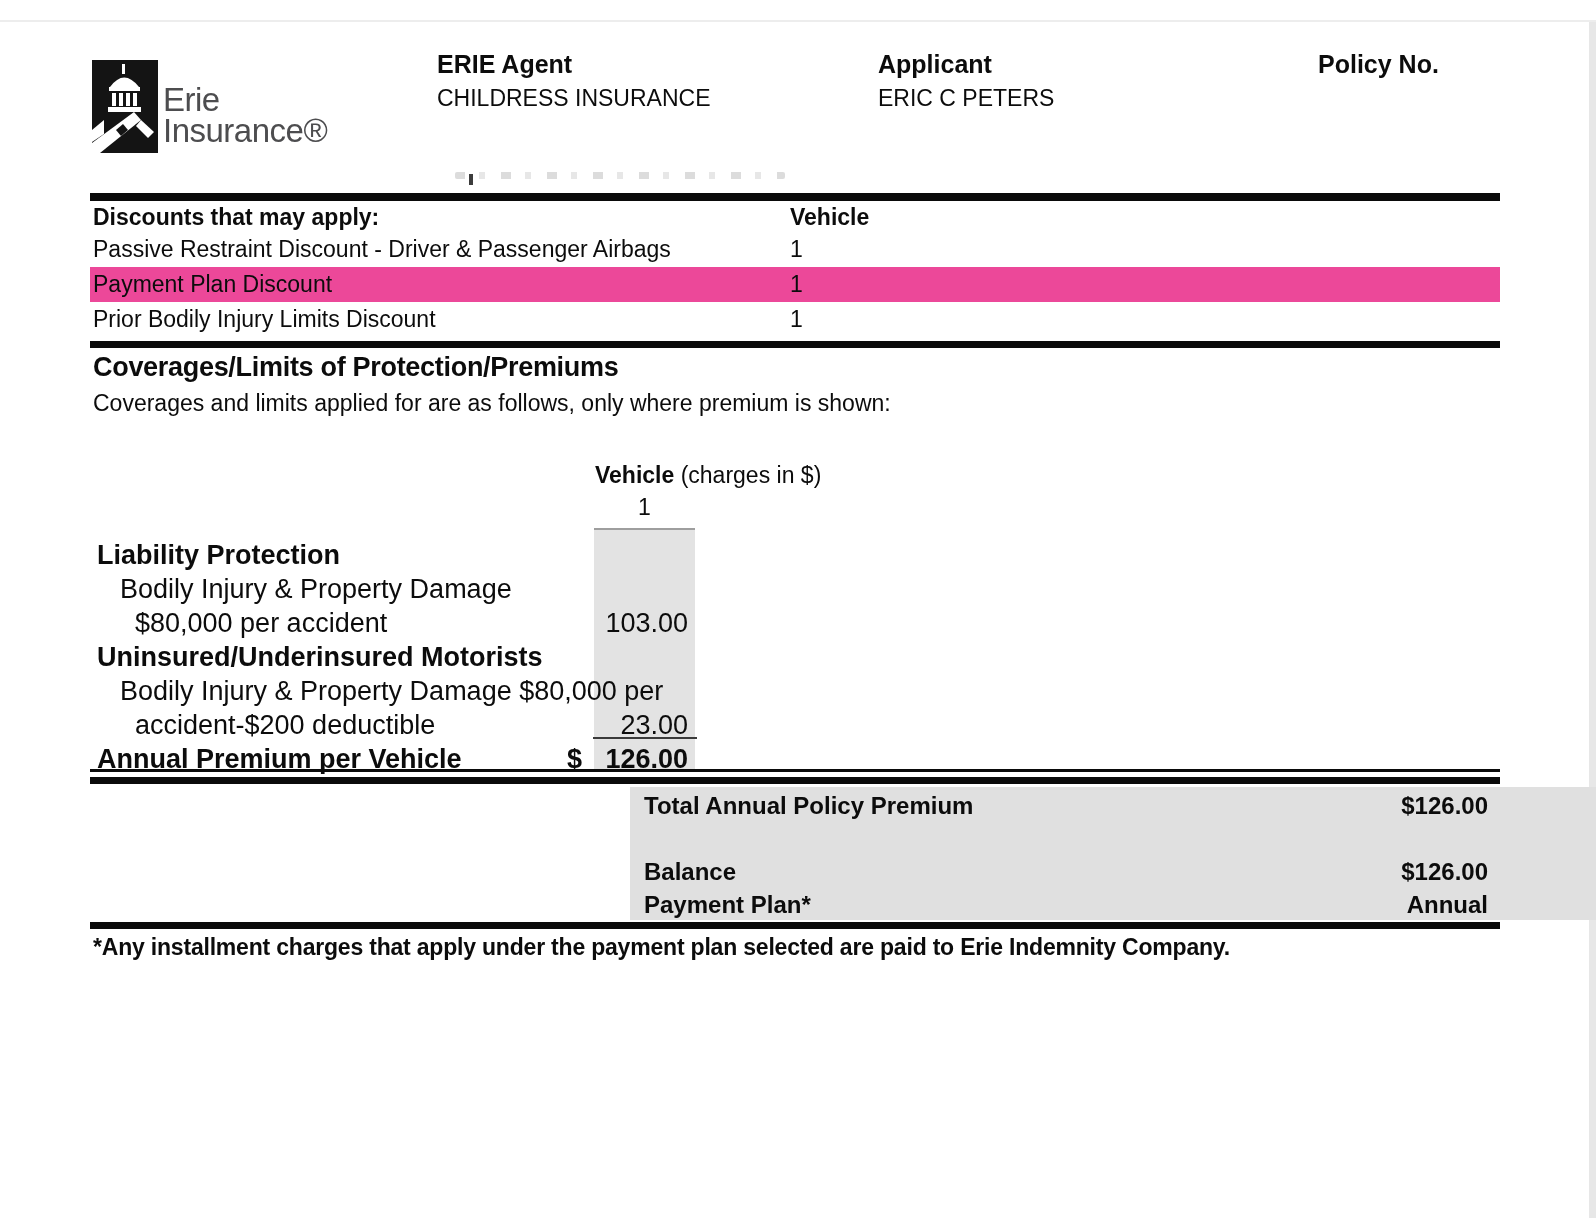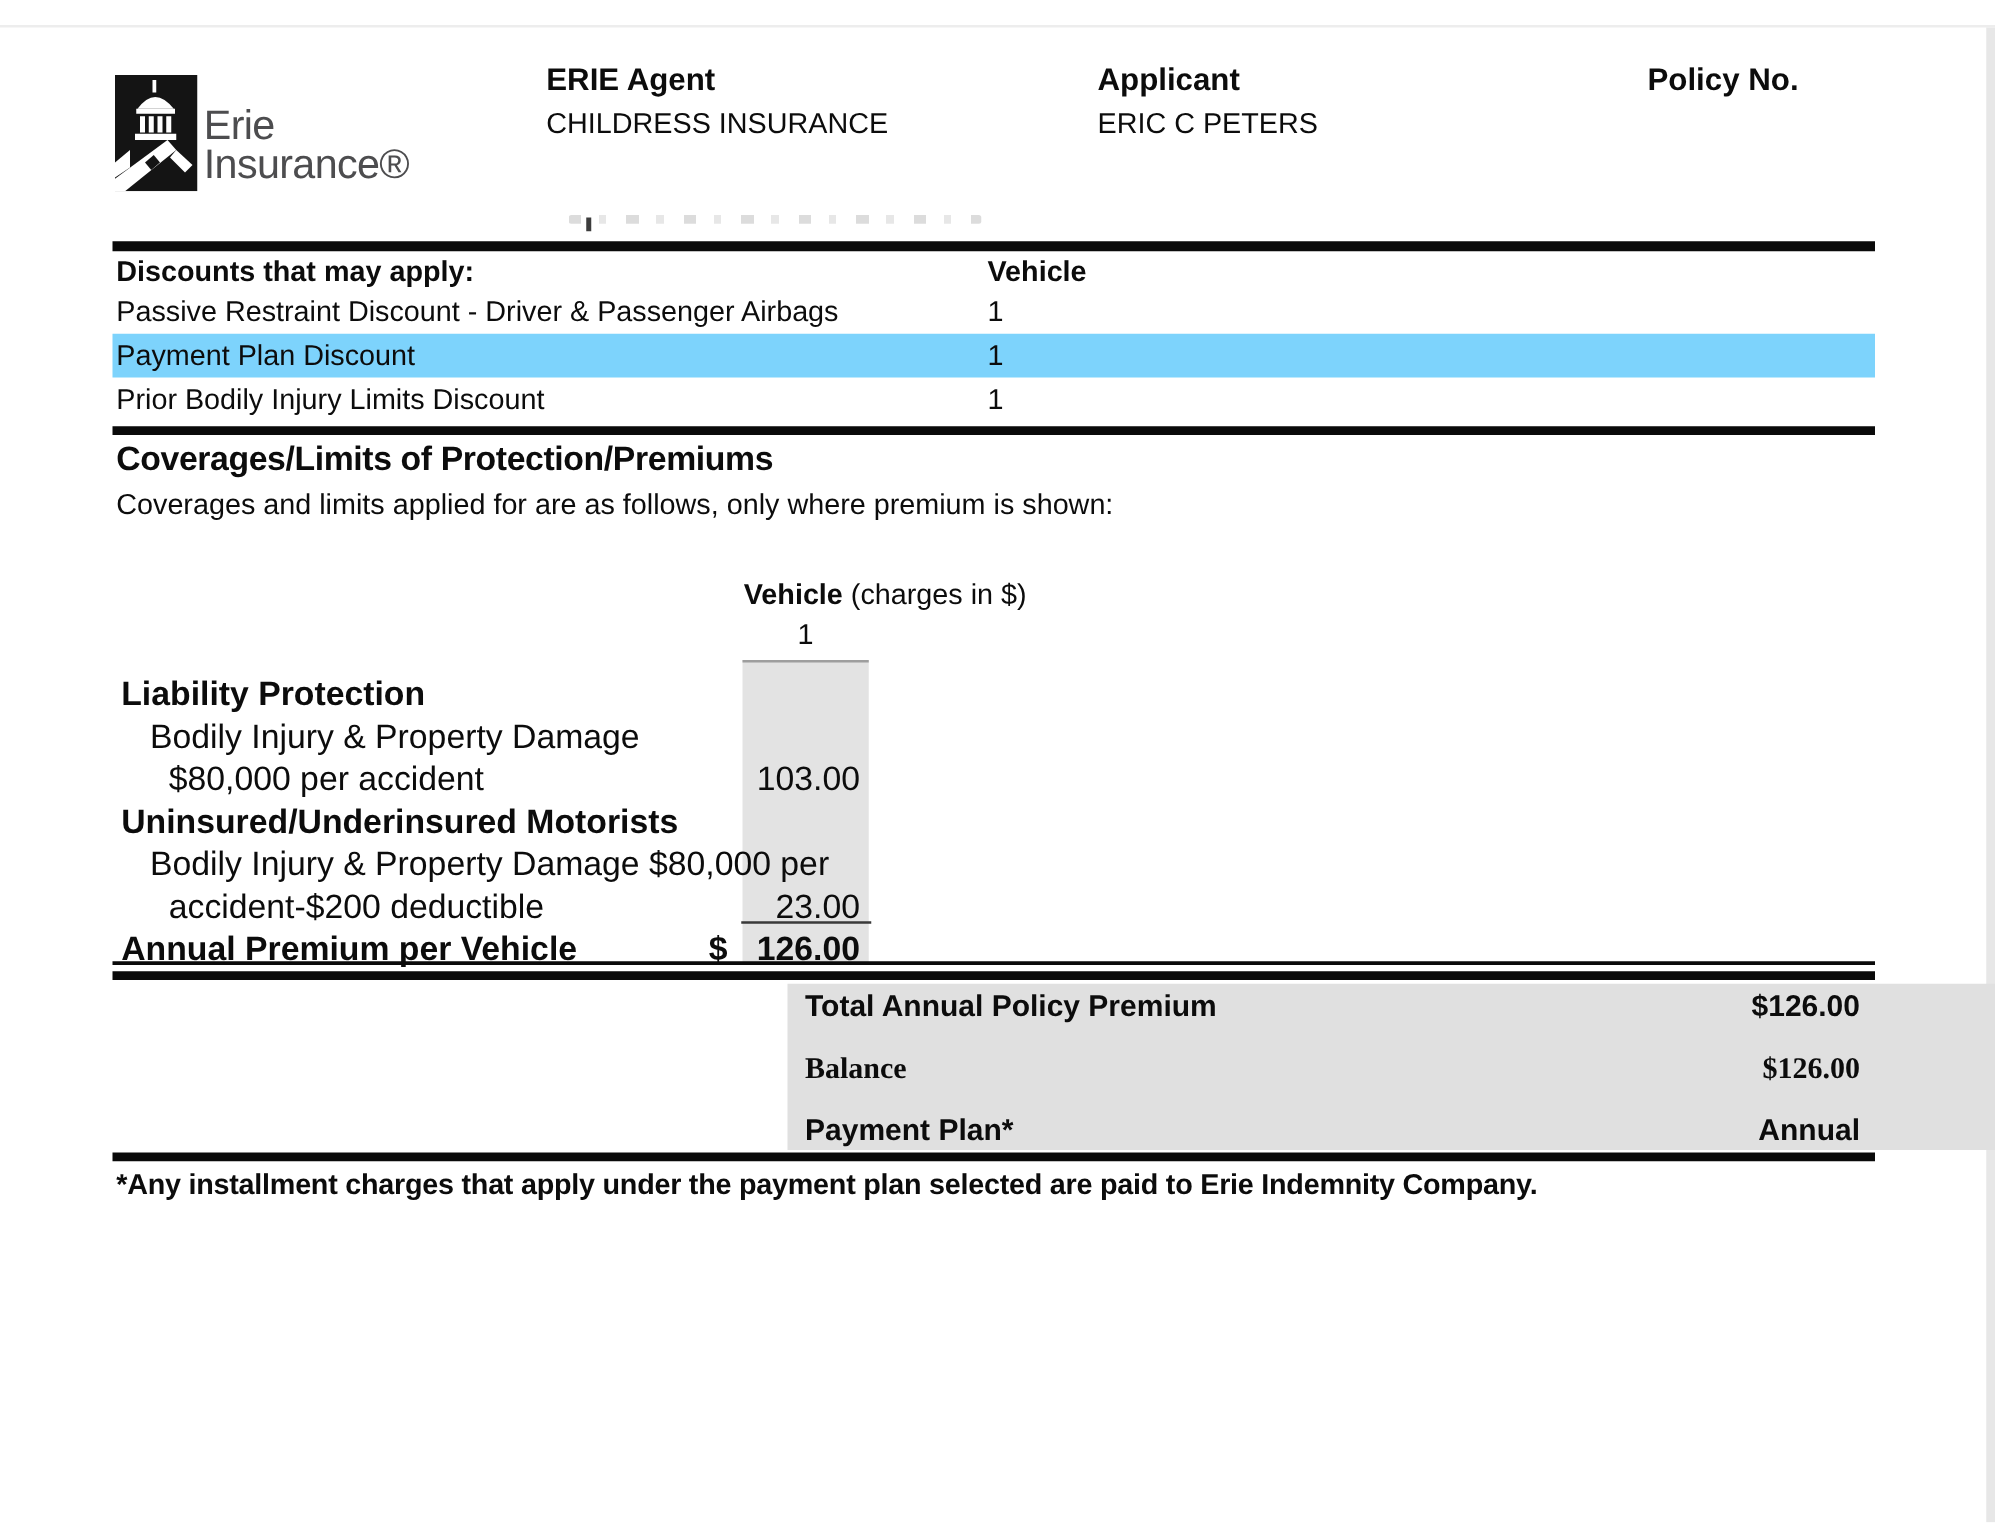--- a/index.html
+++ b/index.html
@@ -41,21 +41,21 @@
   .rule-a{top:769px;height:3px;}
   .rule-b{top:777px;height:7px;}
   .rule-c{top:922px;height:7px;}
 
   
   .d-row{left:90px;width:1410px;height:35px;line-height:35px;font-size:23px;}
   .d-row .lbl{position:absolute;left:3px;}
   .d-row .val{position:absolute;left:700px;}
   .d-head{top:200px;font-weight:bold;font-size:23px;}
   .d-0{top:232px;}
-  .d-1{top:267px;background:#7dd3fc;}
+  .d-1{top:267px;background:#ec4899;}
   .d-2{top:302px;}
 
   
   .cov-title{left:93px;top:352px;font-size:27px;font-weight:bold;letter-spacing:-0.3px;}
   .cov-subtitle{left:93px;top:390px;font-size:23px;}
   .veh-header{left:595px;top:462px;font-size:23px;}
   .veh-header .b{font-weight:bold;}
   .veh-num{left:594px;top:494px;width:101px;text-align:center;font-size:23px;}
   .veh-col{left:594px;top:528px;width:101px;height:241px;background:#e3e3e3;border-top:2px solid #9e9e9e;}
   .c-row{left:90px;width:1410px;height:34px;line-height:34px;font-size:27px;}
@@ -68,21 +68,21 @@
   .c-3{top:640px;} .c-4{top:674px;} .c-5{top:708px;}
   .sum-line{left:593px;top:737px;width:104px;height:2px;background:#3a3a3a;}
   .c-total{top:742px;font-weight:bold;}
   .c-total .cur{position:absolute;left:477px;}
 
   
   .totals-box{left:630px;top:787px;width:980px;height:133px;background:#e0e0e0;}
   .t-row{position:absolute;left:0;width:870px;height:33px;line-height:33px;font-size:24px;font-weight:bold;}
   .t-row .lbl{position:absolute;left:14px;}
   .t-row .val{position:absolute;right:12px;}
-  .t-0{top:2px;} .t-1{top:35px;} .t-2{top:52px;font-family:Liberation Serif, serif;} .t-3{top:101px;}
+  .t-0{top:2px;} .t-1{top:35px;} .t-2{top:68px;} .t-3{top:101px;}
 
   .footnote{left:93px;top:934px;font-size:23px;font-weight:bold;letter-spacing:-0.2px;}
 </style>
 </head>
 <body>
 
 <div class="page">
 
   <div class="abs top-rule"></div>
   <div class="abs right-edge"></div>

